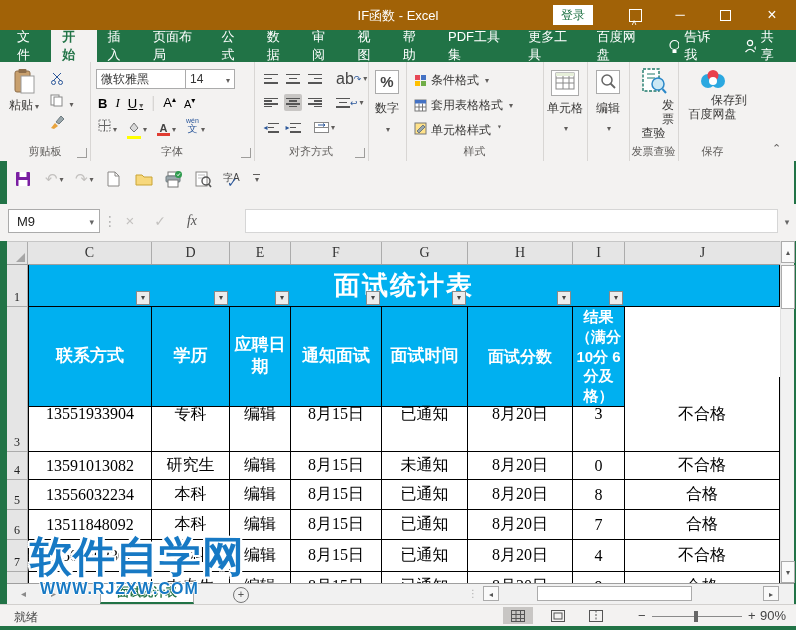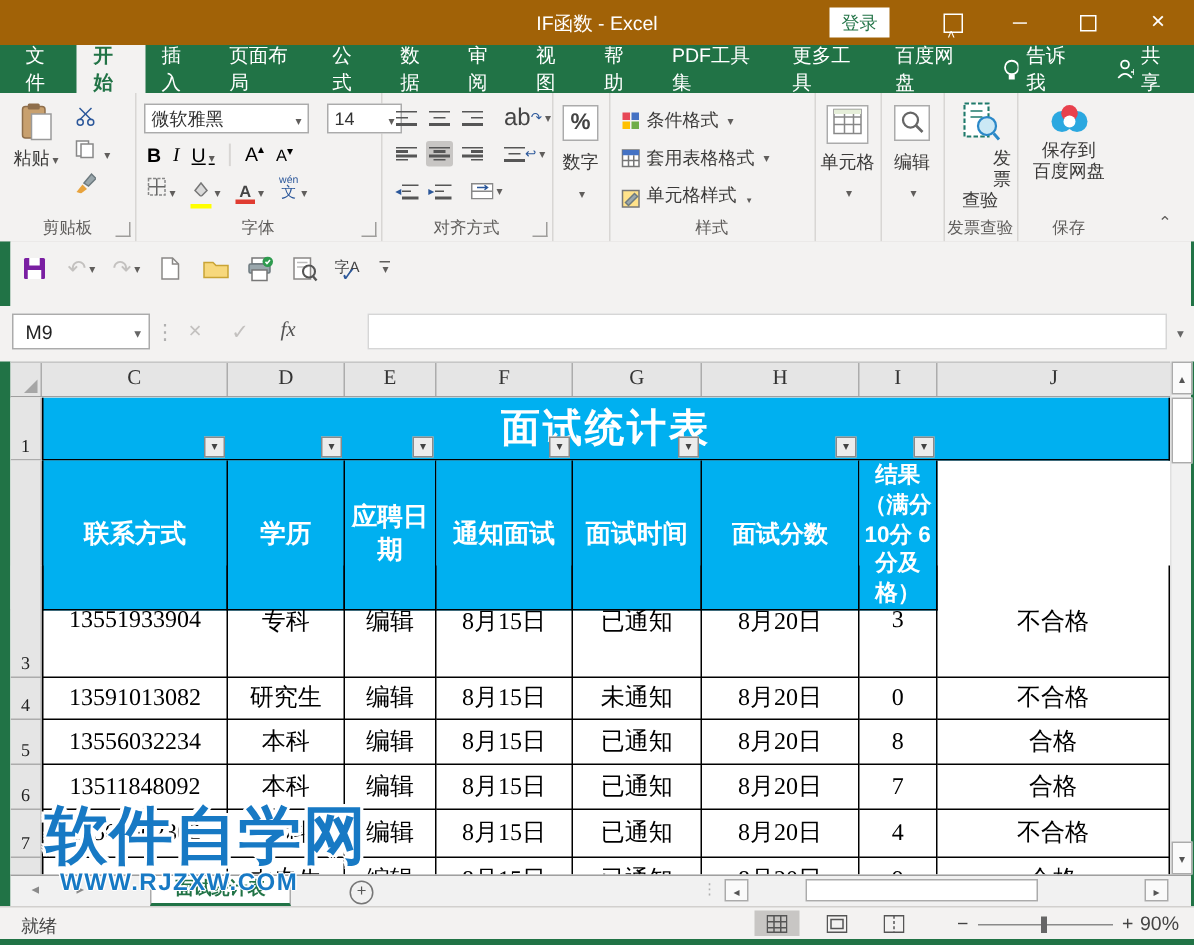--- a/index.html
+++ b/index.html
@@ -183,21 +183,21 @@
       </div>
       <div class="grplabel">剪贴板</div>
       <div class="launch"></div>
     </div>
 
     <div class="grp" style="left:90px;width:164px;">
       <div class="abs selbox" style="left:6px;top:7px;width:100px;gap:21px;">
         <span>微软雅黑</span>
           <span class="dd"></span>
       </div>
-      <div class="abs selbox" style="left:128px;top:7px;width:40px;">
+      <div class="abs selbox" style="left:95px;top:7px;width:40px;">
         <span>14</span>
           <span class="dd"></span>
       </div>
       <div class="abs" style="left:8px;top:32px;display:flex;gap:8px;align-items:center;">
         <b style="font-size:13px;">B</b>
         <i class="serif" style="font-size:13px;">I</i>
         <span class="dd" style="text-decoration:underline;font-size:13px;">U</span>
         <span style="color:#D8D6D4;">|</span>
         <span style="font-size:13px;"><span>A</span><span style="font-size:8px;vertical-align:super;">▴</span></span>
         <span style="font-size:11px;"><span>A</span><span style="font-size:8px;vertical-align:super;">▾</span></span>
@@ -330,21 +330,21 @@
       <div class="abs rbtxt dd" style="left:8px;top:35px;display:flex;align-items:center;gap:4px;">
         <svg width="13" height="13">
             <rect x="1" y="1" width="11" height="11" fill="#fff" stroke="#777"></rect>
             <rect x="1" y="1" width="11" height="3.5" fill="#4472C4"></rect>
             <line x1="1" y1="8" x2="12" y2="8" stroke="#777"></line>
             <line x1="5" y1="4.5" x2="5" y2="12" stroke="#777"></line>
             <line x1="8.5" y1="4.5" x2="8.5" y2="12" stroke="#777"></line>
           </svg>
         <span>套用表格格式</span>
       </div>
-      <div class="abs rbtxt dd" style="left:8px;top:60px;display:flex;align-items:flex-end;gap:4px;font-family:Liberation Mono, monospace;">
+      <div class="abs rbtxt dd" style="left:8px;top:60px;display:flex;align-items:flex-start;gap:4px;font-family:Liberation Mono, monospace;">
         <svg width="13" height="13">
             <rect x="1" y="1" width="11" height="11" fill="#FFE28A" stroke="#777"></rect>
             <path d="M3 9 L9 3 L11 5 L5 11 Z" fill="#9aa7ac" stroke="#6d7a7f"></path>
           </svg>
         <span>单元格样式</span>
       </div>
       <div class="grplabel">样式</div>
     </div>
 
     <div class="grp" style="left:543px;width:44px;">
@@ -390,21 +390,21 @@
     </div>
 
     <div class="grp" style="left:678px;width:69px;border-right:none;">
       <div class="bigbtn" style="left:0;top:6px;width:69px;">
         <svg width="28" height="22">
             <circle cx="9" cy="13" r="7" fill="#2BA8E0"></circle>
             <circle cx="19" cy="13" r="7" fill="#2BA8E0"></circle>
             <circle cx="14" cy="7.5" r="5.5" fill="#E8414D"></circle>
             <circle cx="14" cy="13" r="4" fill="#fff"></circle>
           </svg>
-        <div style="line-height:14px;">保存到</div>
+        <div style="line-height:14px;text-align:right;">保存到</div>
         <div style="line-height:14px;">百度网盘</div>
       </div>
       <div class="grplabel">保存</div>
     </div>
 
     <div class="abs" style="left:772px;top:80px;font-size:11px;color:#605E5C;">⌃</div>
   </div>
 
   <div class="abs framegreen" style="left:0;top:161px;width:7px;height:465px;"></div>
   <div class="abs framegreen" style="left:794px;top:161px;width:2px;height:465px;"></div>

